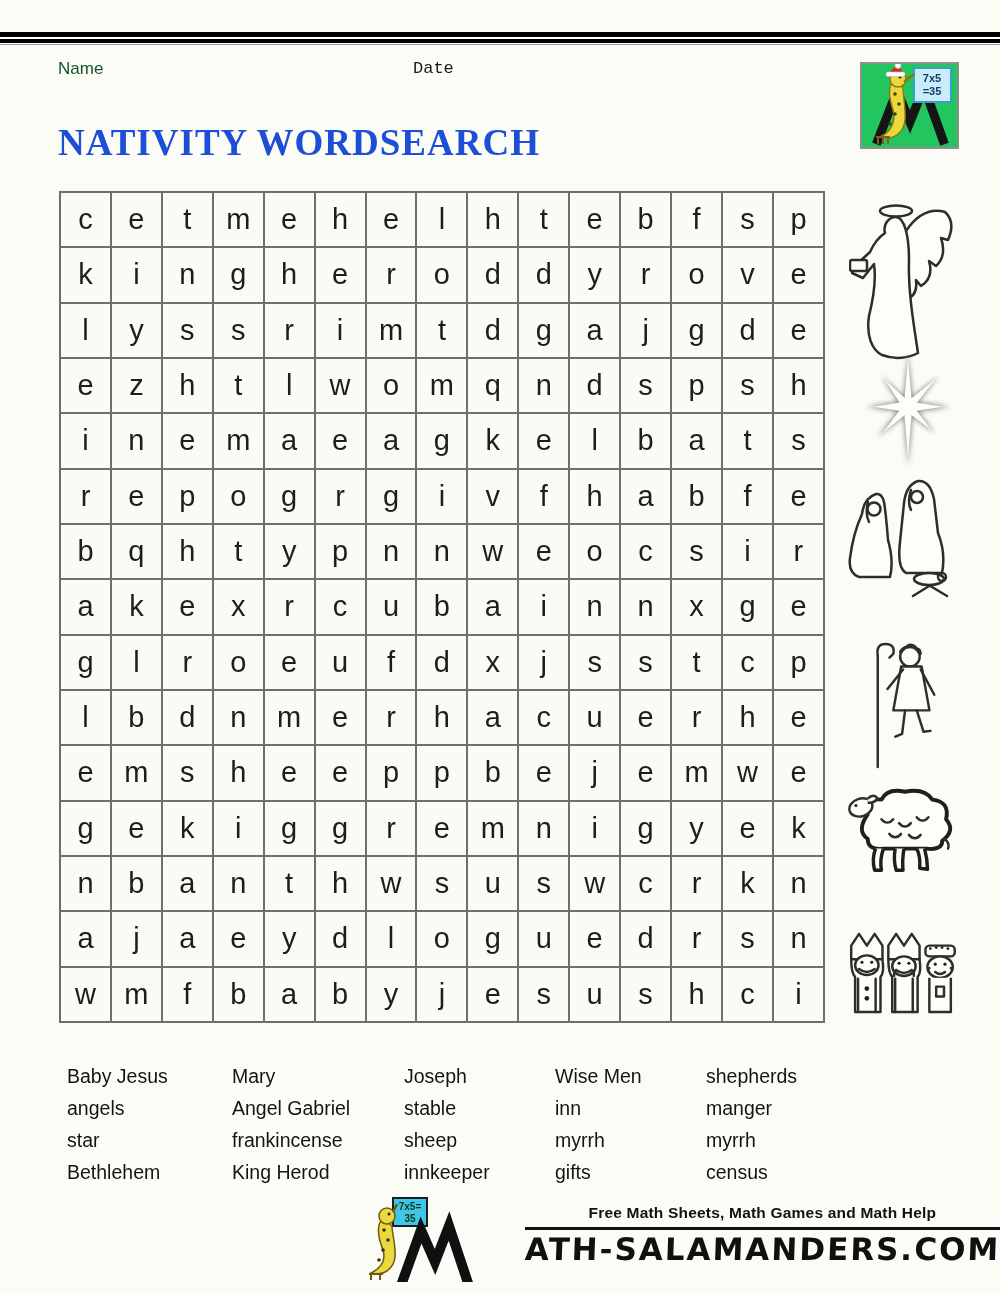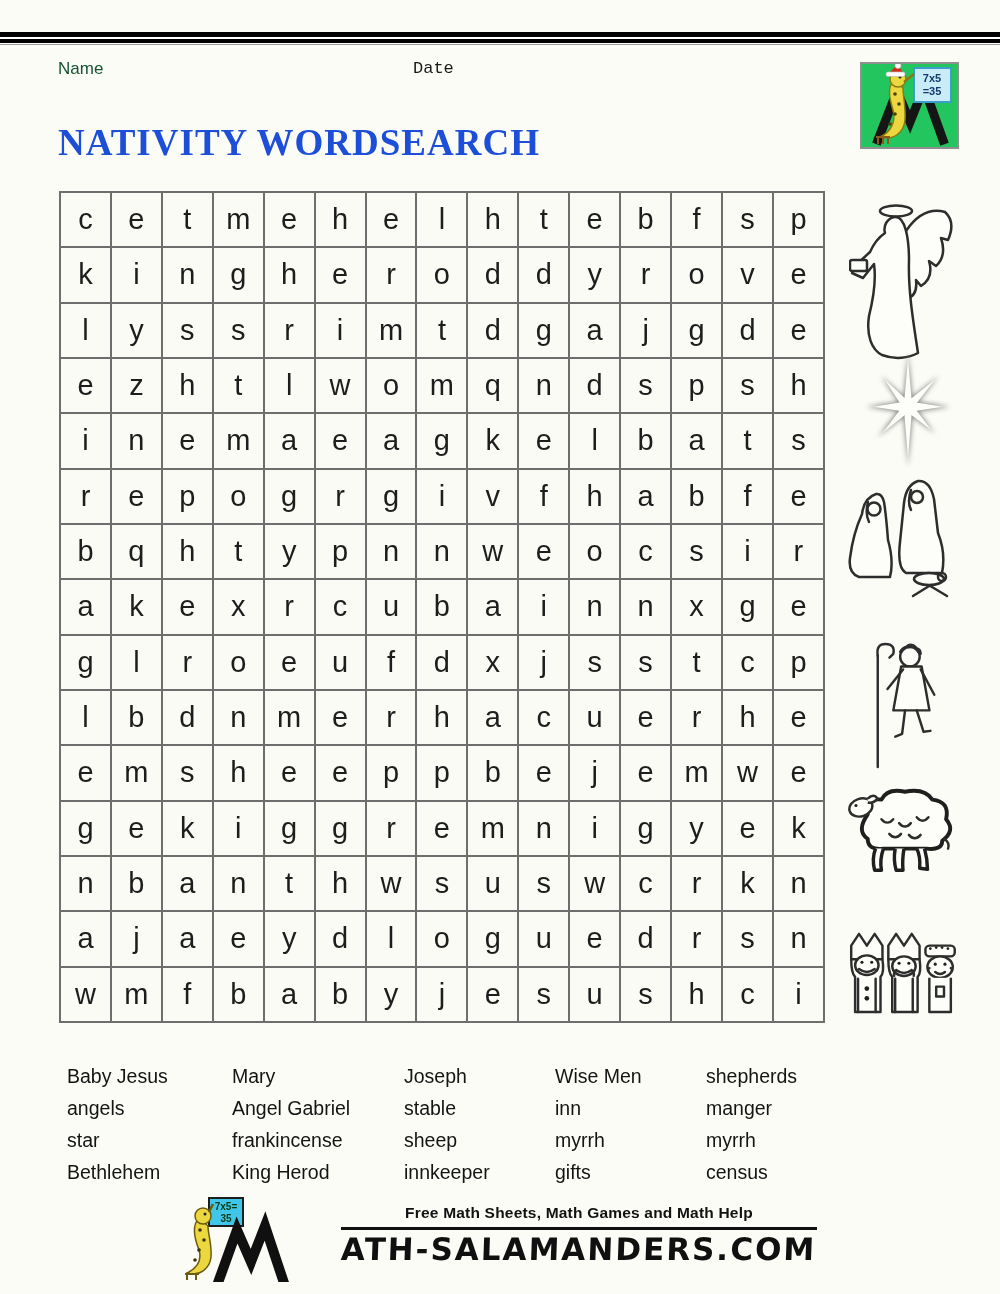--- a/index.html
+++ b/index.html
@@ -39,21 +39,21 @@
   .side-art svg { display:block; }
   .art-stroke { fill:none; stroke:#2d2d2d; stroke-width:2.5; stroke-linecap:round; stroke-linejoin:round; }
   .art-fill-w { fill:#fdfdf9; stroke:#2d2d2d; stroke-width:2.5; stroke-linejoin:round; }
   .word-list { position:absolute; top:1060px; left:67px; display:flex; }
   .wl-col { font-size:19.5px; color:#141414; }
   .wl-col > div { height:32px; line-height:32px; white-space:nowrap; }
   .wl-col:nth-child(1){ width:165px; }
   .wl-col:nth-child(2){ width:172px; }
   .wl-col:nth-child(3){ width:151px; }
   .wl-col:nth-child(4){ width:151px; }
-  .footer { position:absolute; top:1196px; left:0; width:1000px; display:flex; justify-content:center; }
+  .footer { position:absolute; top:1196px; left:0; width:1000px; display:flex; justify-content:flex-end; }
   .footer-logo { margin-right:2px; }
   .footer-text { padding-top:8px;margin-left:44px; }
   .tagline { font-size:15.5px; font-weight:bold; color:#111; text-align:center; letter-spacing:0.2px; }
   .footer-rule { height:3px; background:#101010; margin-top:5px; }
   .site-name {
     margin-top:0px; font-weight:bold; color:#101010;
     font-size:31px; letter-spacing:2px; line-height:38px;
     font-family:"DejaVu Sans", sans-serif; transform:skewX(-2deg);
   }
 </style>

